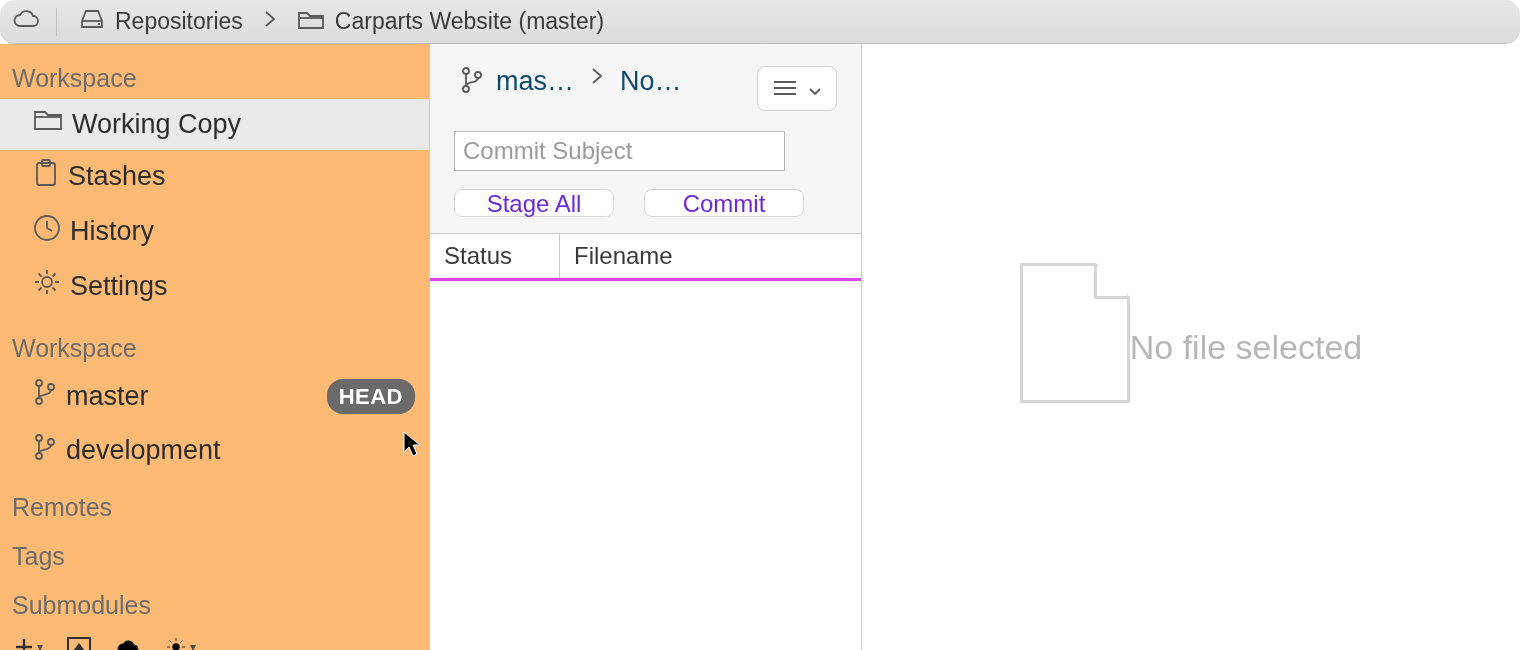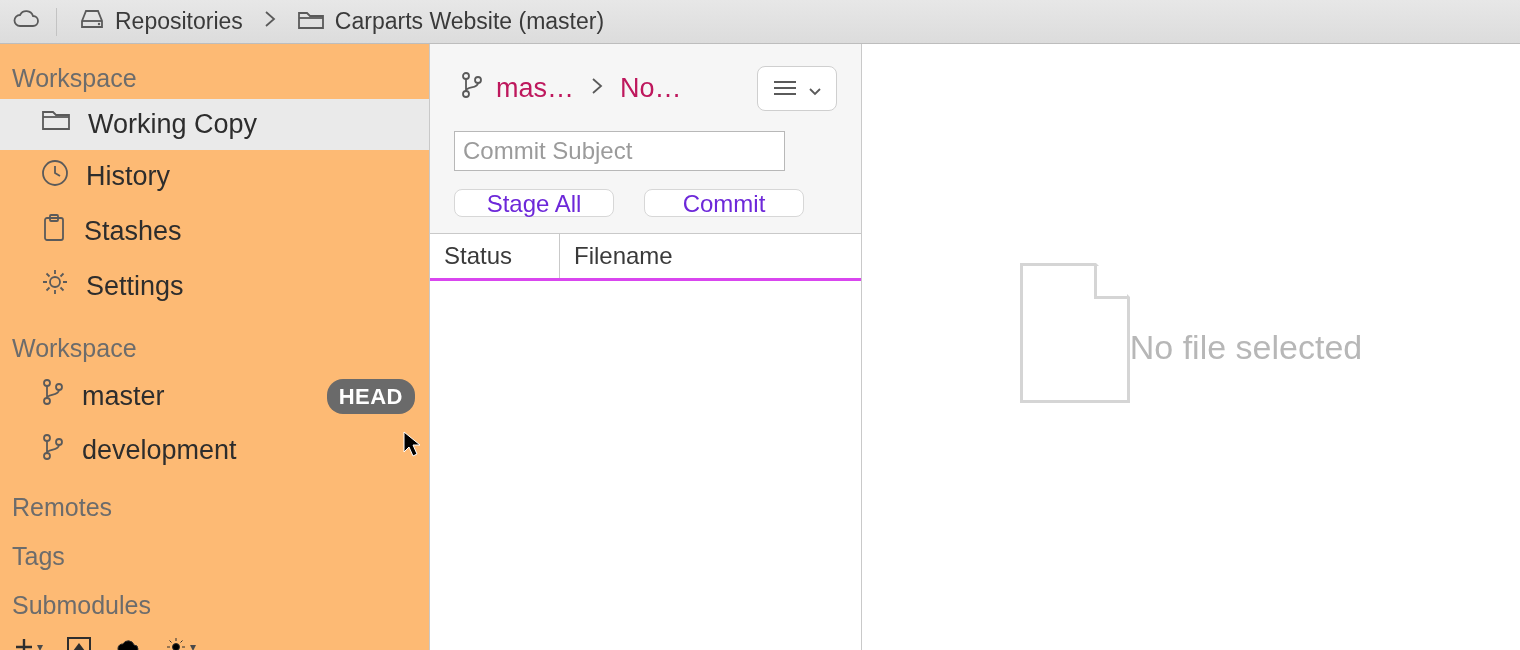--- a/index.html
+++ b/index.html
@@ -9,50 +9,51 @@
 .topbar {
   height: 44px;
   background: linear-gradient(#e7e7e7,#dcdcdc);
   border-bottom: 1px solid #bdbdbd;
   display: flex;
   align-items: center;
   padding: 0 12px;
   gap: 10px;
   color: #3a3a3a;
   font-size: 23px;
+  border-radius: 15px;
 }
 .topbar .sep-line { width:1px; height:28px; background:#c3c3c3; margin:0 6px; }
 .topbar .crumb { display:flex; align-items:center; gap:10px; padding:2px 6px; border-radius:4px; }
 .chev { color:#9a9a9a; padding:0 4px; font-size:22px; }
 
 
 .main { display:flex; height: calc(650px - 44px); }
 
 
 .sidebar { width: 430px; background:#fdba74; border-right:1px solid #c9c9c9; display:flex; flex-direction:column; }
 .side-section { padding-top: 6px; }
 .side-header { color:#6c6c6c; font-size:25px; padding: 14px 12px 6px 12px; }
-.side-item { display:flex; align-items:center; gap:16px; font-size:27px; color:#2d2d2d; padding: 8px 14px 8px 40px; line-height:1.25; }
+.side-item { display:flex; align-items:center; gap:8px; font-size:27px; color:#2d2d2d; padding: 8px 14px 8px 32px; line-height:1.25; }
 .side-item.selected { background:#eaeaea; }
 .side-item .spacer { flex:1; }
 .badge-head { background:#6a6a6a; color:#fff; font-size:22px; font-weight:600; letter-spacing:0.5px; padding:4px 12px; border-radius:16px; }
 
 .sidebar-footer { margin-top:auto; display:flex; align-items:center; gap:24px; padding:10px 14px; color:#4a4a4a; }
 .sidebar-footer .ficon { font-size:22px; display:flex; align-items:center; }
 .sidebar-footer .caret { font-size:12px; margin-left:3px; color:#4a4a4a; }
 .tiny-square { width:24px; height:20px; border:2px solid #2e2e2e; display:flex; align-items:center; justify-content:center; }
 .tiny-square::after { content:""; border-left:6px solid transparent; border-right:6px solid transparent; border-bottom:8px solid #2e2e2e; }
 
 
 .side-item svg, .topbar svg, .commit-crumbs svg { fill:none; stroke:#5a5a5a; stroke-width:1.8; }
 
 
 .middle { width: 432px; border-right:1px solid #c9c9c9; display:flex; flex-direction:column; background:#fff; }
 .commit-header { background:#f6f6f6; border-bottom:1px solid #c9c9c9; padding: 14px 24px 10px 24px; }
-.commit-crumbs { display:flex; align-items:center; gap:12px; font-size:27px; color:#be185d; padding: 8px 0 20px 6px; }
+.commit-crumbs { display:flex; gap:12px; font-size:27px; color:#0c4a6e; padding: 8px 0 20px 6px; }
 .view-menu-btn { margin-left:auto; border:1px solid #cfcfcf; border-radius:8px; padding:6px 14px; display:flex; align-items:center; gap:10px; background:#fff; cursor:pointer; }
 .input-commit {
   width: 331px; height: 40px; font-size:24px; color:#333;
   border:1px solid #b8b8b8; padding: 4px 8px; background:#fff; display:block;
 }
 .input-commit::placeholder { color:#9b9b9b; }
 .commit-buttons { display:flex; gap:30px; padding-top: 18px; padding-bottom: 6px; }
 .btn { width:160px; height:28px; border:1px solid #d7d7d7; border-radius:8px; background:#fff; color:#6d28d9; font-size:24px; cursor:default; }
 .table-header { display:flex; border-bottom:3px solid #d946ef; font-size:24px; color:#3a3a3a; }
 .th { padding:8px 14px; }
@@ -126,36 +127,36 @@
           <svg width="32" height="26" viewBox="0 0 32 26">
               <path d="M3 5h10l3 3h13v14H3V5Z"></path>
               <path d="M3 10h26"></path>
             </svg>
         </span>
         <span>Working Copy</span>
       </div>
 
       <div class="side-item">
         <span>
+          <svg width="28" height="30" viewBox="0 0 28 30">
+              <rect x="5" y="5" width="18" height="22" rx="2"></rect>
+              <rect x="10" y="2" width="8" height="6" rx="1"></rect>
+            </svg>
+        </span>
+        <span>Stashes</span>
+      </div>
+
+      <div class="side-item">
+        <span>
           <svg width="30" height="30" viewBox="0 0 30 30">
               <circle cx="15" cy="15" r="12"></circle>
               <path d="M15 8v7l5 3"></path>
             </svg>
         </span>
         <span>History</span>
-      </div>
-
-      <div class="side-item">
-        <span>
-          <svg width="28" height="30" viewBox="0 0 28 30">
-              <rect x="5" y="5" width="18" height="22" rx="2"></rect>
-              <rect x="10" y="2" width="8" height="6" rx="1"></rect>
-            </svg>
-        </span>
-        <span>Stashes</span>
       </div>
 
       <div class="side-item">
         <span>
           <svg width="30" height="30" viewBox="0 0 30 30">
               <circle cx="15" cy="15" r="5"></circle>
               <path d="M15 3v4M15 23v4M3 15h4M23 15h4M6.5 6.5l3 3M20.5 20.5l3 3M23.5 6.5l-3 3M9.5 20.5l-3 3"></path>
             </svg>
         </span>
         <span>Settings</span>

